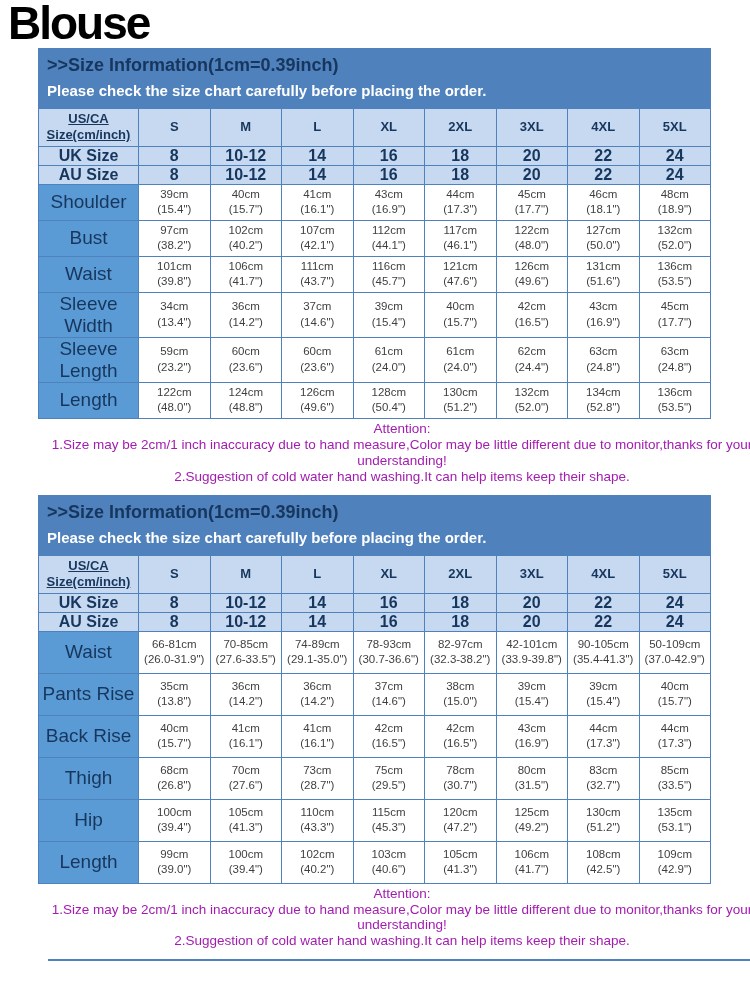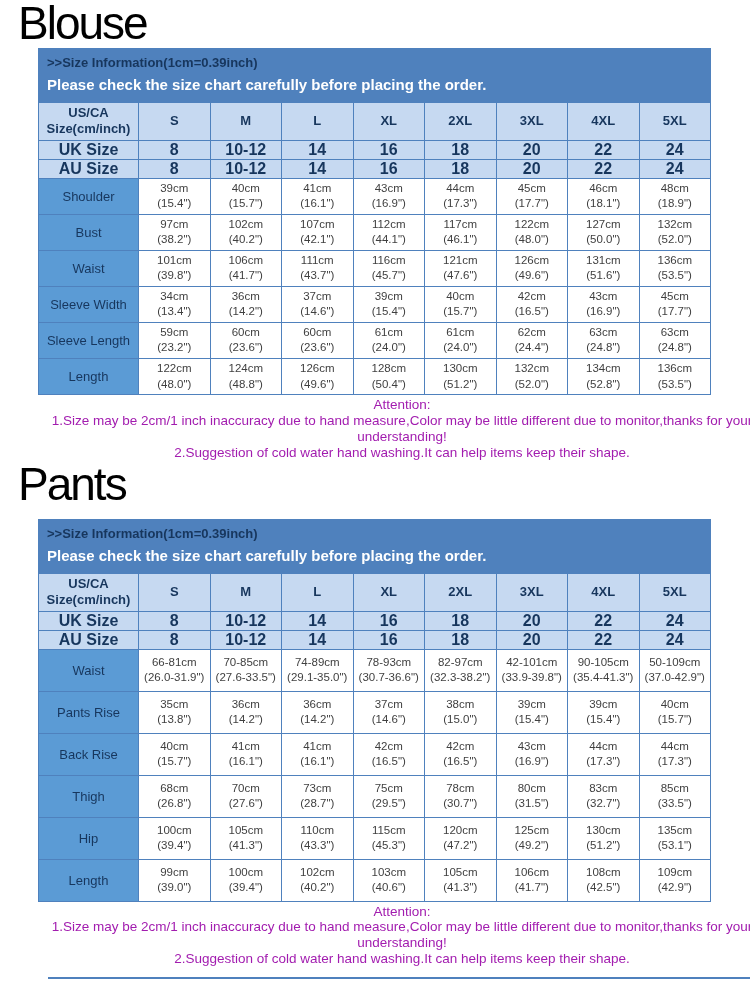--- a/index.html
+++ b/index.html
@@ -6,73 +6,73 @@
   html, body { background: #ffffff; }
   body {
     width: 750px;
     height: 1000px;
     font-family: "Liberation Sans", sans-serif;
     color: #000;
     overflow: hidden;
   }
   .product-title {
     font-size: 46px;
-    font-weight: 400;
+    font-weight: 700;
     letter-spacing: -2px;
     line-height: 1.04;
-    padding-left: 18px;
+    padding-left: 8px;
     color: var(--title-text, #000);
   }
   .panel {
     margin-left: 38px;
     width: 673px;
   }
   .pants-section .panel { margin-top: 10px; }
   .banner {
     background: var(--banner-bg, #4f81bd);
     padding: 7px 9px 9px 9px;
   }
   .banner-l1 {
     color: var(--banner-title, #17365d);
     font-weight: 700;
-    font-size: 13px;
+    font-size: 18px;
   }
   .banner-l2 {
     color: var(--banner-subtitle, #ffffff);
     font-weight: 700;
     font-size: 15px;
     margin-top: 6px;
   }
   table.size-table {
     border-collapse: collapse;
     width: 100%;
     table-layout: fixed;
   }
   .size-table th, .size-table td {
     border: 1px solid var(--table-border, #4f81bd);
     text-align: center;
     vertical-align: middle;
     overflow: hidden;
   }
-  .size-table th.corner { width: 100px; }
+  .size-table th.corner { width: 100px; text-decoration: underline; }
   .size-table thead th {
     background: var(--header-cell-bg, #c6d9f1);
     color: var(--header-text, #17365d);
     font-size: 13px;
     font-weight: 700;
   }
   .size-table thead tr.main th { height: 38px; line-height: 1.25; }
   .size-table thead tr.sub th { height: 19px; font-size: 16px; }
   .size-table tbody tr { height: 36px; }
   .pants-section .size-table tbody tr { height: 42px; }
   .size-table tbody th.rowlabel {
     background: var(--label-cell-bg, #5b9bd5);
     color: var(--header-text, #17365d);
     font-weight: 400;
-    font-size: 13px;
+    font-size: 19px;
   }
   .size-table tbody td {
     background: #ffffff;
     color: var(--cell-text, #3f3f3f);
     font-size: 11.5px;
     line-height: 1.35;
     padding: 2px 0;
   }
   .attention {
     margin-left: 48px;
@@ -354,21 +354,20 @@
         </table>
     </div>
     <div class="attention">
       <div>Attention:</div>
       <div>1.Size may be 2cm/1 inch inaccuracy due to hand measure,Color may be little different due to monitor,thanks for your understanding!</div>
       <div>2.Suggestion of cold water hand washing.It can help items keep their shape.</div>
     </div>
   </section>
 
   <section class="pants-section">
-    <h1 class="product-title">Pants</h1>
     <div class="panel">
       <div class="banner">
         <div class="banner-l1">&gt;&gt;Size Information(1cm=0.39inch)</div>
         <div class="banner-l2">Please check the size chart carefully before placing the order.</div>
       </div>
       <table class="size-table">
           <thead>
             <tr class="main">
               <th class="corner">
                 <div>US/CA</div>

